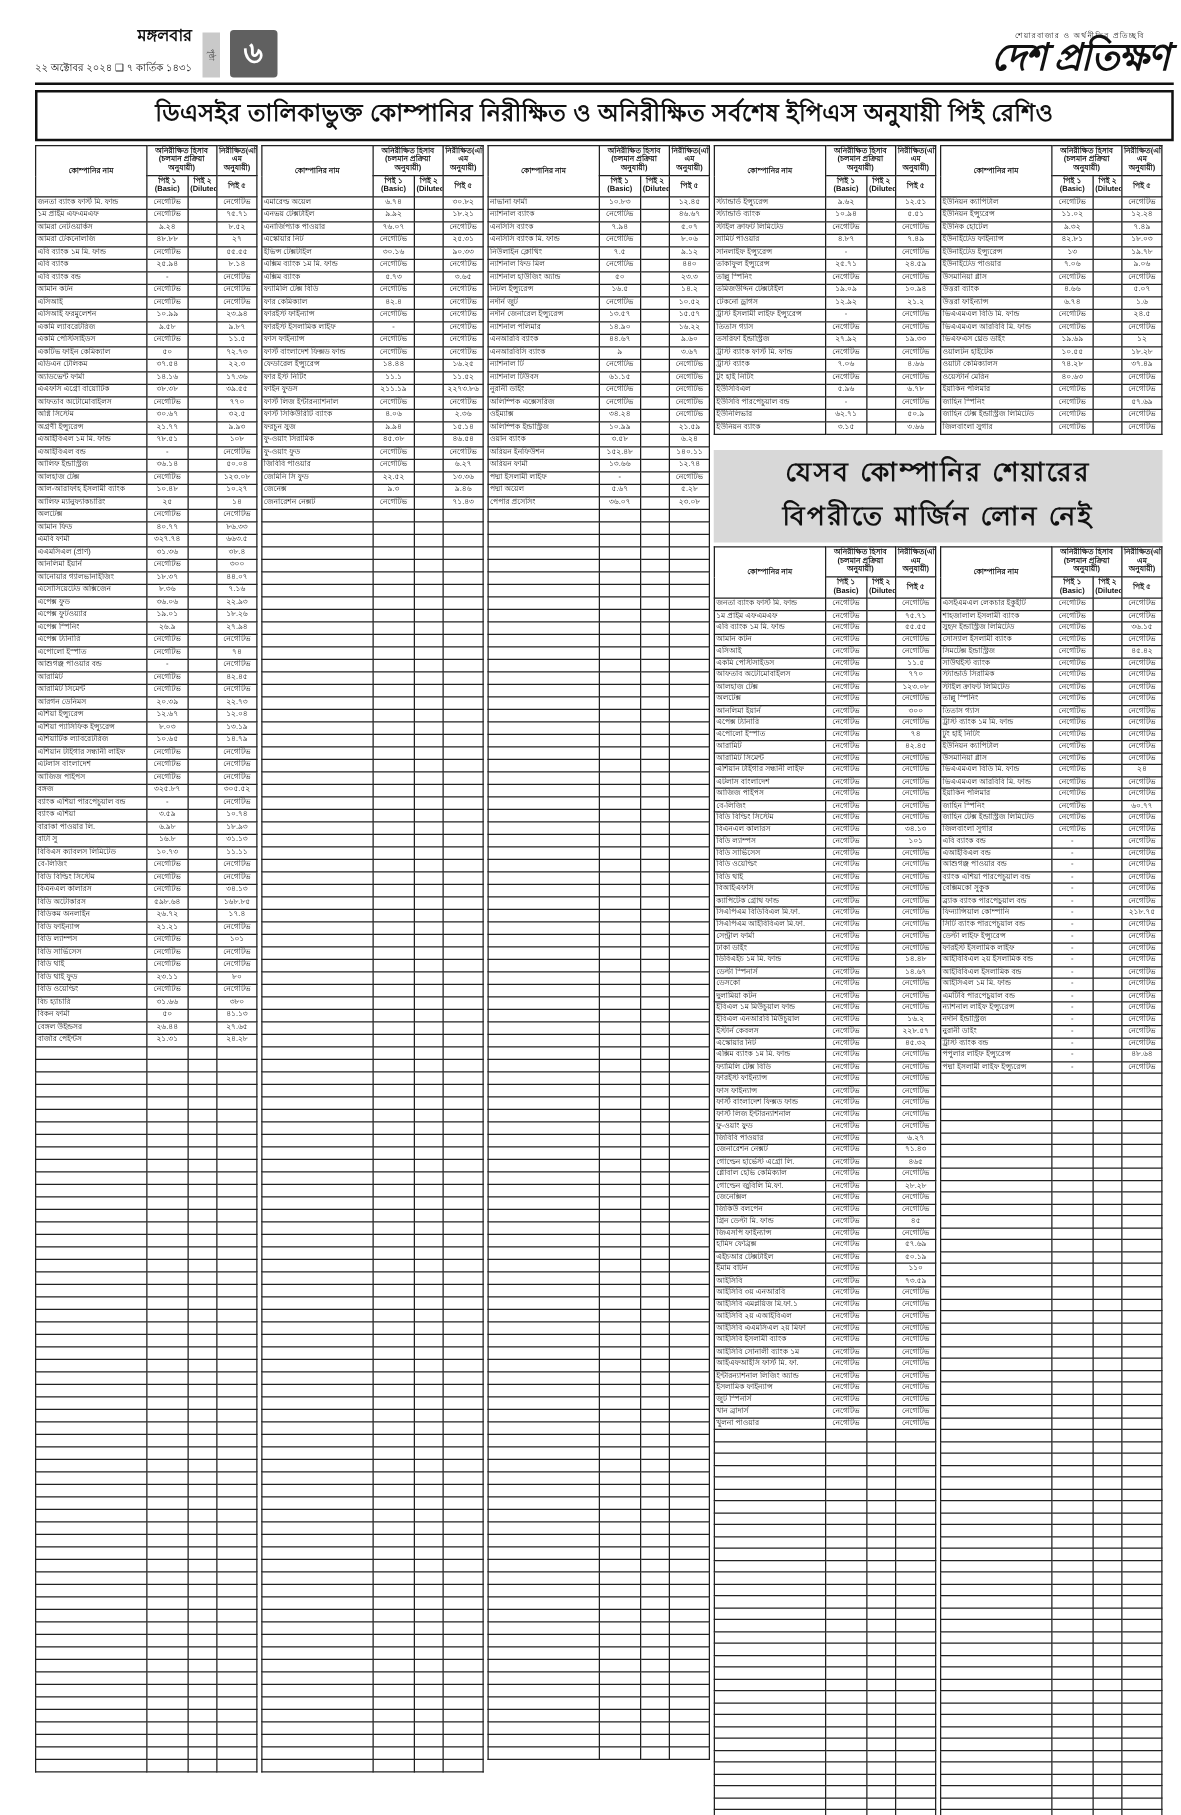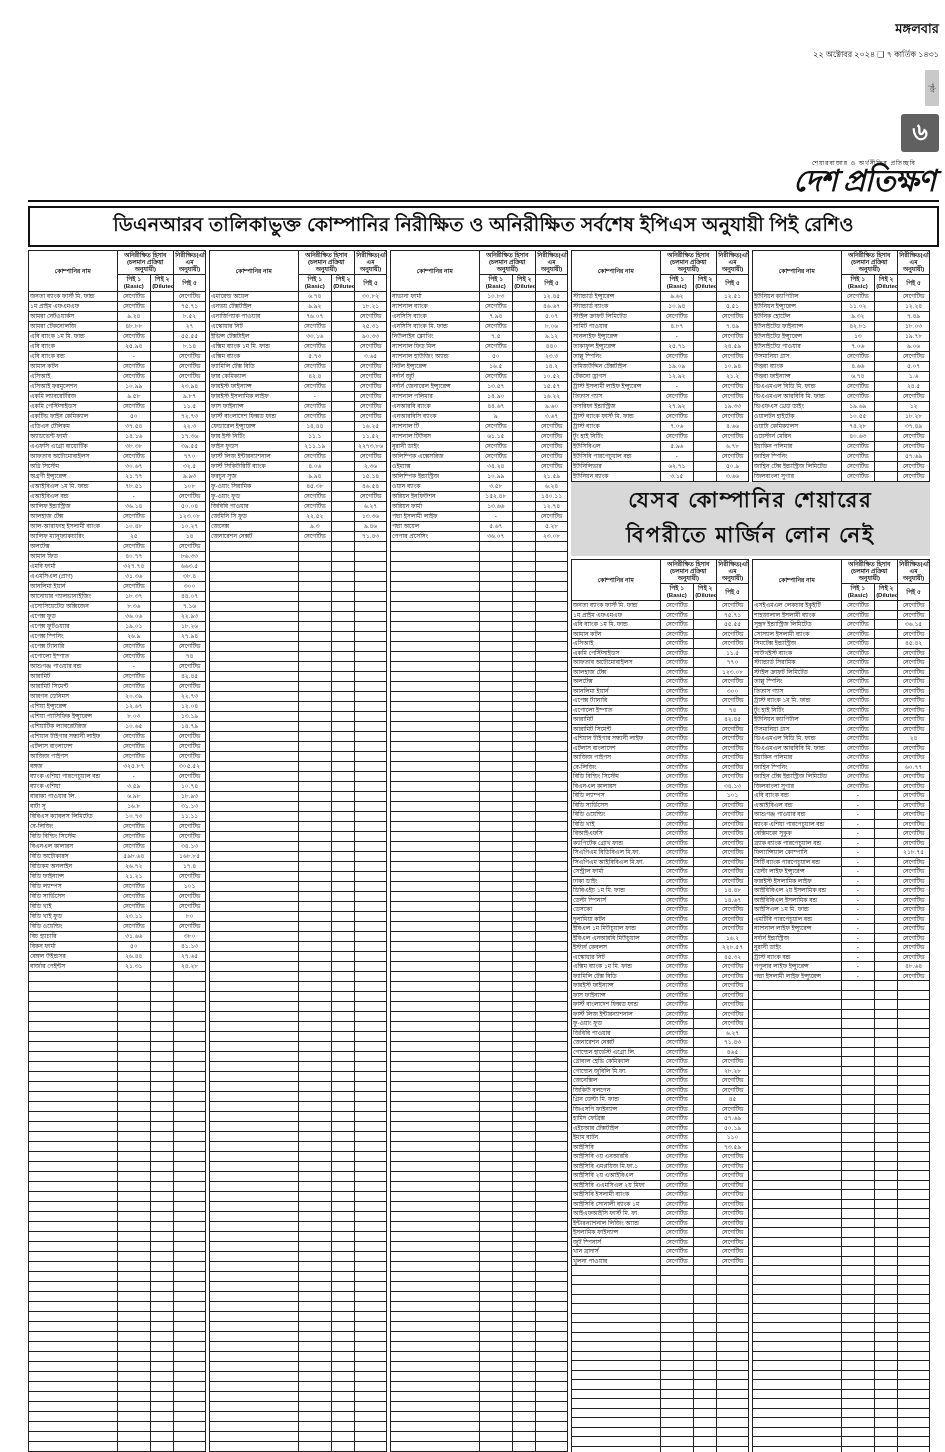--- a/index.html
+++ b/index.html
@@ -6,21 +6,21 @@
   html,body { background:#fff; }
   body {
     width: 945px; height: 1452px; overflow: hidden;
     font-family: "Liberation Sans", "DejaVu Sans", sans-serif;
     color:#111;
   }
   .page { padding: 22px 6px 0 28px; }
 
   
   .masthead { display:flex; align-items:flex-end; gap:8px; padding-bottom:4px;
-              border-bottom:2px solid #111;flex-direction:column; }
+              border-bottom:2px solid #111; }
   .date-block { text-align:right; line-height:1.1; padding-bottom:2px; }
   .weekday { font-size:13px; font-weight:bold; }
   .dateline { font-size:8px; margin-top:15px; }
   .badge-side { background:#c9c9c9; color:#333; width:14px; height:36px;
     display:flex; align-items:center; justify-content:center; font-size:6px;
     writing-mode:vertical-rl; }
   .page-badge { background:#606060; color:#fff; width:38px; height:38px;
     display:flex; align-items:center; justify-content:center;
     font-size:24px; font-weight:bold; border-radius:3px; }
   .paper-title { font-size:25px; font-weight:bold; letter-spacing:0.5px;
@@ -52,21 +52,21 @@
   table.pe thead th { text-align:center; font-weight:bold; white-space:normal;
     line-height:7px; padding:1px; height:auto; }
   th.h-company { font-size:9px; }
   th.h-span  { font-size:5.5px; }
   th.h-sub   { font-size:5.5px; }
   table.pe td.name { text-align:left; }
   table.pe td.val  { text-align:center; }
   .mtable td, .mtable th { height:9.4px !important; }
 
   
-  .section-heading { background:#d8d8d8; margin:0 0 3px; text-align:center;
+  .section-heading { background:#d8d8d8; margin:12px 0 3px; text-align:center;
     font-size:21px; font-weight:bold; letter-spacing:2px; padding:2px 16px; }
   .margin-tables { display:flex; gap:3px; align-items:flex-start; }
   .mcol { width:178px; flex:0 0 178px; }
 </style>
 </head>
 <body>
 
 <div class="page">
 
   <div class="masthead">
@@ -75,21 +75,21 @@
       <div class="dateline">২২ অক্টোবর ২০২৪ ❑ ৭ কার্তিক ১৪৩১</div>
     </div>
     <div class="badge-side">পৃষ্ঠা</div>
     <div class="page-badge">৬</div>
     <div class="logo-block">
       <div class="logo-tagline">শেয়ারবাজার ও অর্থনীতির প্রতিচ্ছবি</div>
       <div class="logo-text">দেশ প্রতিক্ষণ</div>
     </div>
   </div>
 
-  <div class="main-heading">ডিএনআরব তালিকাভুক্ত কোম্পানির নিরীক্ষিত ও অনিরীক্ষিত সর্বশেষ ইপিএস অনুযায়ী পিই রেশিও</div>
+  <div class="main-heading">ডিএসইর তালিকাভুক্ত কোম্পানির নিরীক্ষিত ও অনিরীক্ষিত সর্বশেষ ইপিএস অনুযায়ী পিই রেশিও</div>
 
   <div class="content">
     <div class="col">
       <div>
           <table class="pe">
             <colgroup>
               <col class="c-name">
               <col class="c-pe1">
               <col class="c-pe2">
               <col class="c-pe5">

